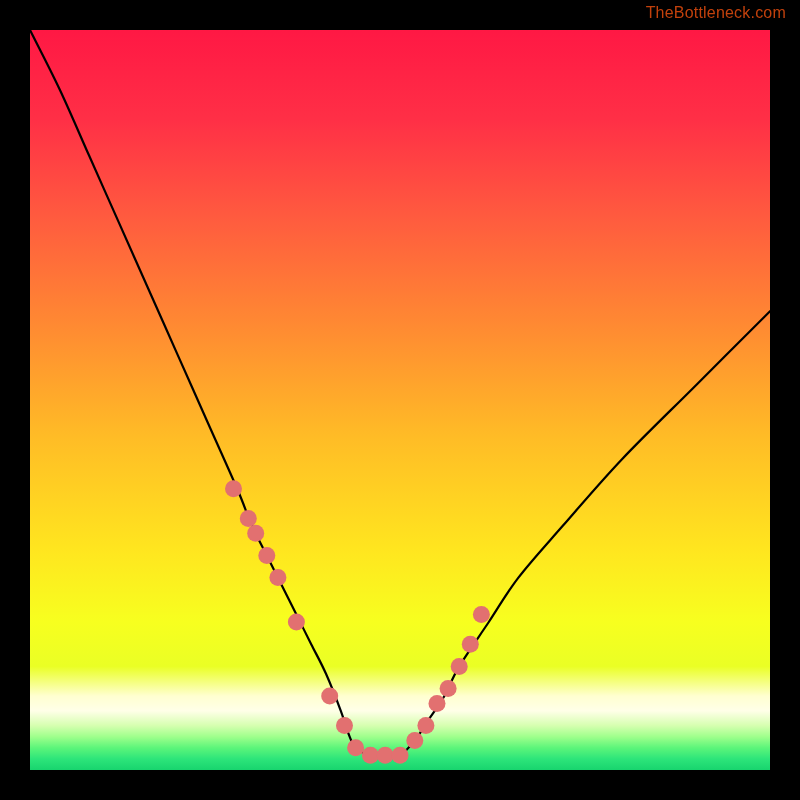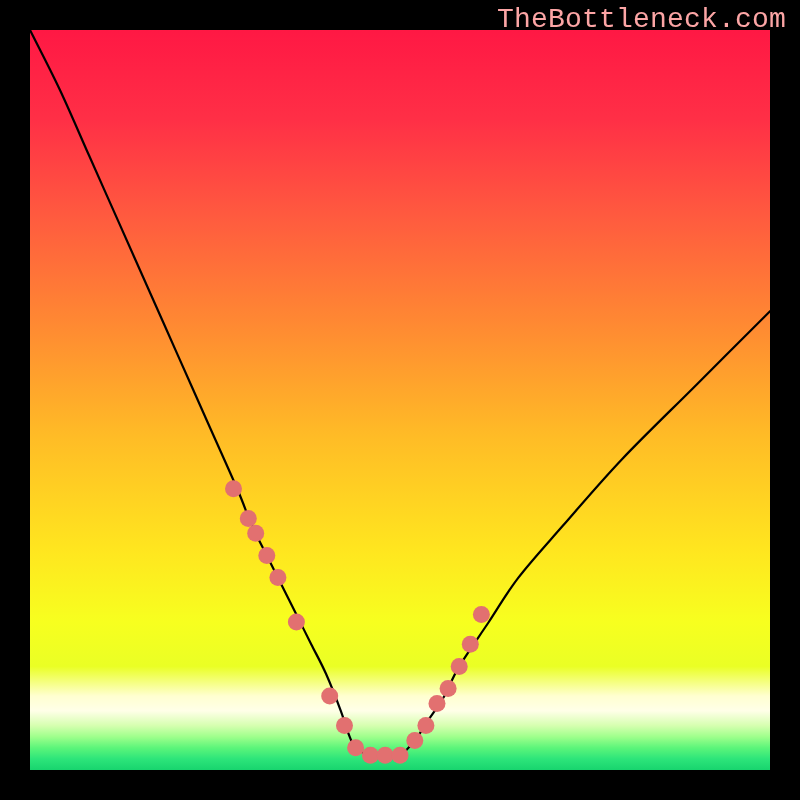--- a/index.html
+++ b/index.html
@@ -30,23 +30,23 @@
   svg.curve {
     position: absolute;
     left: 0; top: 0;
     width: 100%;
     height: 100%;
   }
   .watermark {
     position: absolute;
     top: 4px;
     right: 14px;
-    font-family: Liberation Mono, monospace;
-    font-size: 28px;
-    color: #fca5a5;
+    font-family: Liberation Sans, sans-serif;
+    font-size: 16px;
+    color: #c2410c;
     letter-spacing: 0.2px;
   }
 </style>
 </head>
 <body>
 
 <div class="stage">
   <div class="watermark">TheBottleneck.com</div>
 
   <div class="plot-area">

